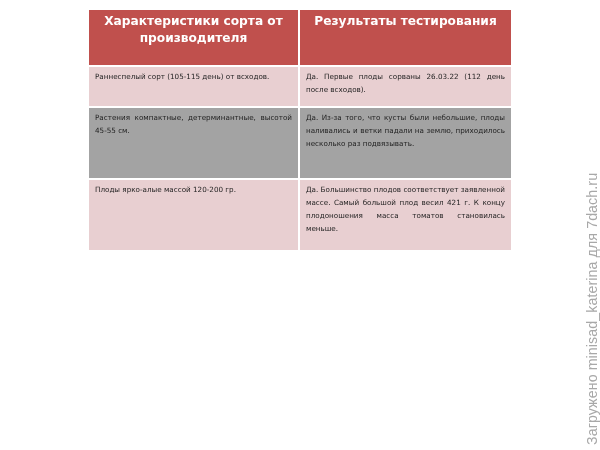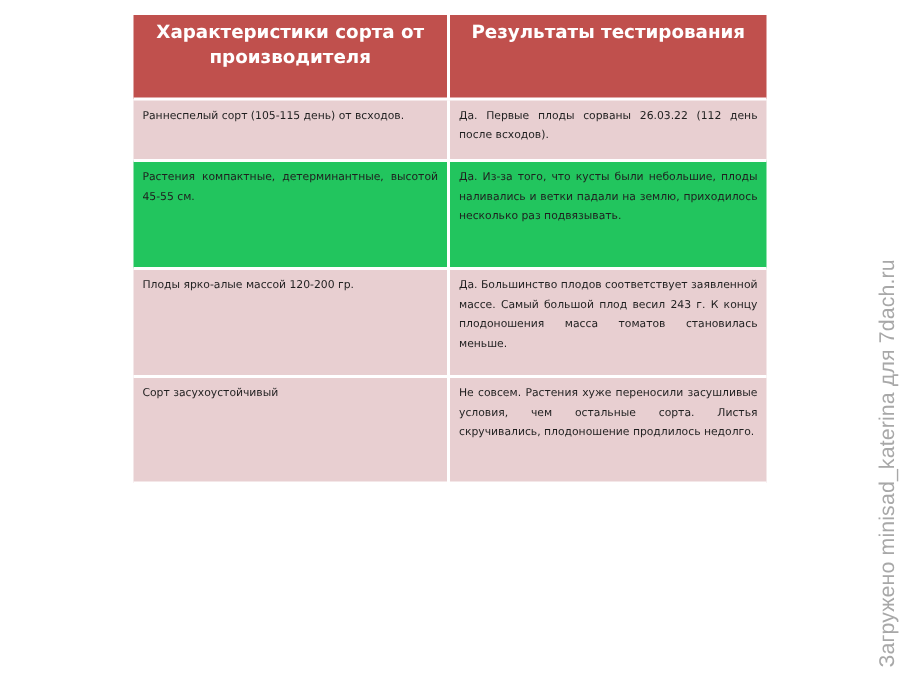--- a/index.html
+++ b/index.html
@@ -43,21 +43,21 @@
     height: 52px;
   }
   .cell {
     font-size: 7.2px;
     line-height: 13px;
     color: #1f1f1f;
     padding: 3px 6px 0 6px;
     text-align: justify;
   }
   .row-odd .cell { background: #e8cfd1; margin-top: 44px; }
-  .row-even .cell { background: #22c55e; }
+  .row-even .cell { background: #a3a3a3; }
   .cell-left { text-align: left; }
   .watermark {
     position: absolute;
     left: 584px;
     top: 445px;
     transform-origin: 0 0;
     transform: rotate(-90deg);
     font-family: "Liberation Sans", sans-serif;
     font-size: 14.2px;
     color: #a8a8a8;
@@ -84,23 +84,19 @@
       <tr class="row-odd" style="height:41px">
         <td class="cell cell-left">Раннеспелый сорт (105-115 день) от всходов.</td>
         <td class="cell">Да. Первые плоды сорваны 26.03.22 (112 день после всходов).</td>
       </tr>
       <tr class="row-even" style="height:72px">
         <td class="cell">Растения компактные, детерминантные, высотой 45-55 см.</td>
         <td class="cell">Да. Из-за того, что кусты были небольшие, плоды наливались и ветки падали на землю, приходилось несколько раз подвязывать.</td>
       </tr>
       <tr class="row-odd" style="height:72px">
         <td class="cell cell-left">Плоды ярко-алые массой 120-200 гр.</td>
-        <td class="cell">Да. Большинство плодов соответствует заявленной массе. Самый большой плод весил 243 г. К концу плодоношения масса томатов становилась меньше.</td>
-      </tr>
-      <tr class="row-odd" style="height:71px">
-        <td class="cell cell-left">Сорт засухоустойчивый</td>
-        <td class="cell">Не совсем. Растения хуже переносили засушливые условия, чем остальные сорта. Листья скручивались, плодоношение продлилось недолго.</td>
+        <td class="cell">Да. Большинство плодов соответствует заявленной массе. Самый большой плод весил 421 г. К концу плодоношения масса томатов становилась меньше.</td>
       </tr>
     </tbody>
   </table>
 
   <div class="watermark">Загружено minisad_katerina для 7dach.ru</div>
 </div>
 
 </body></html>

